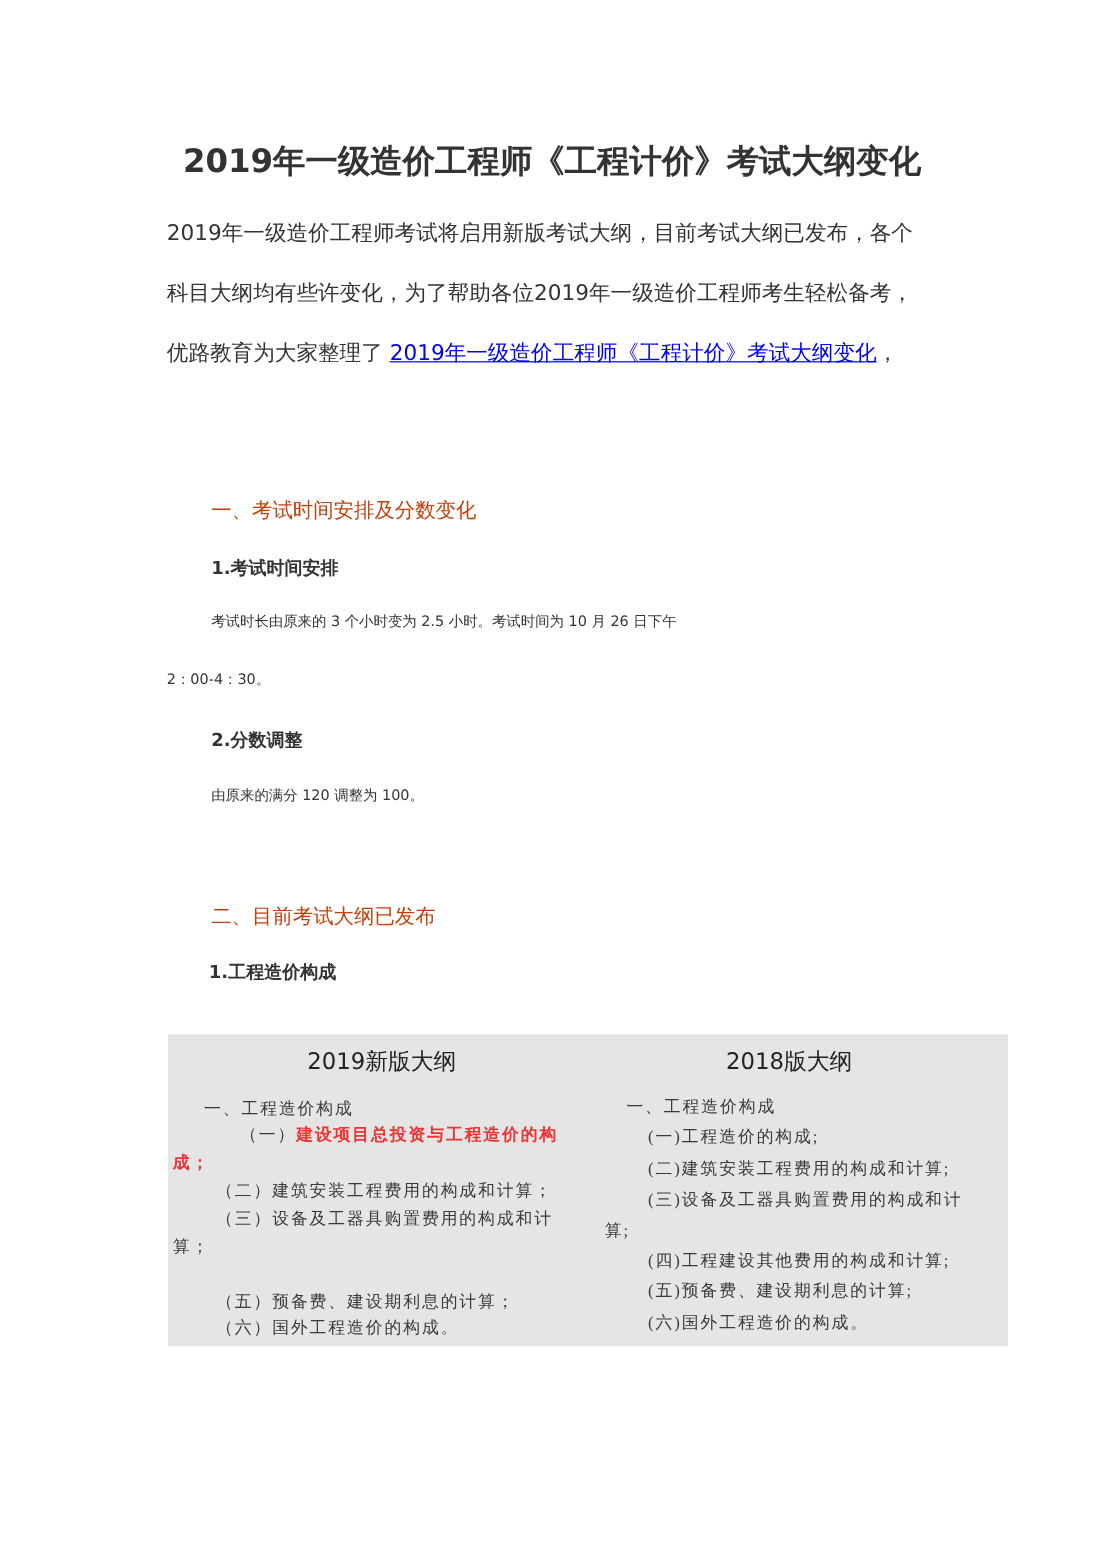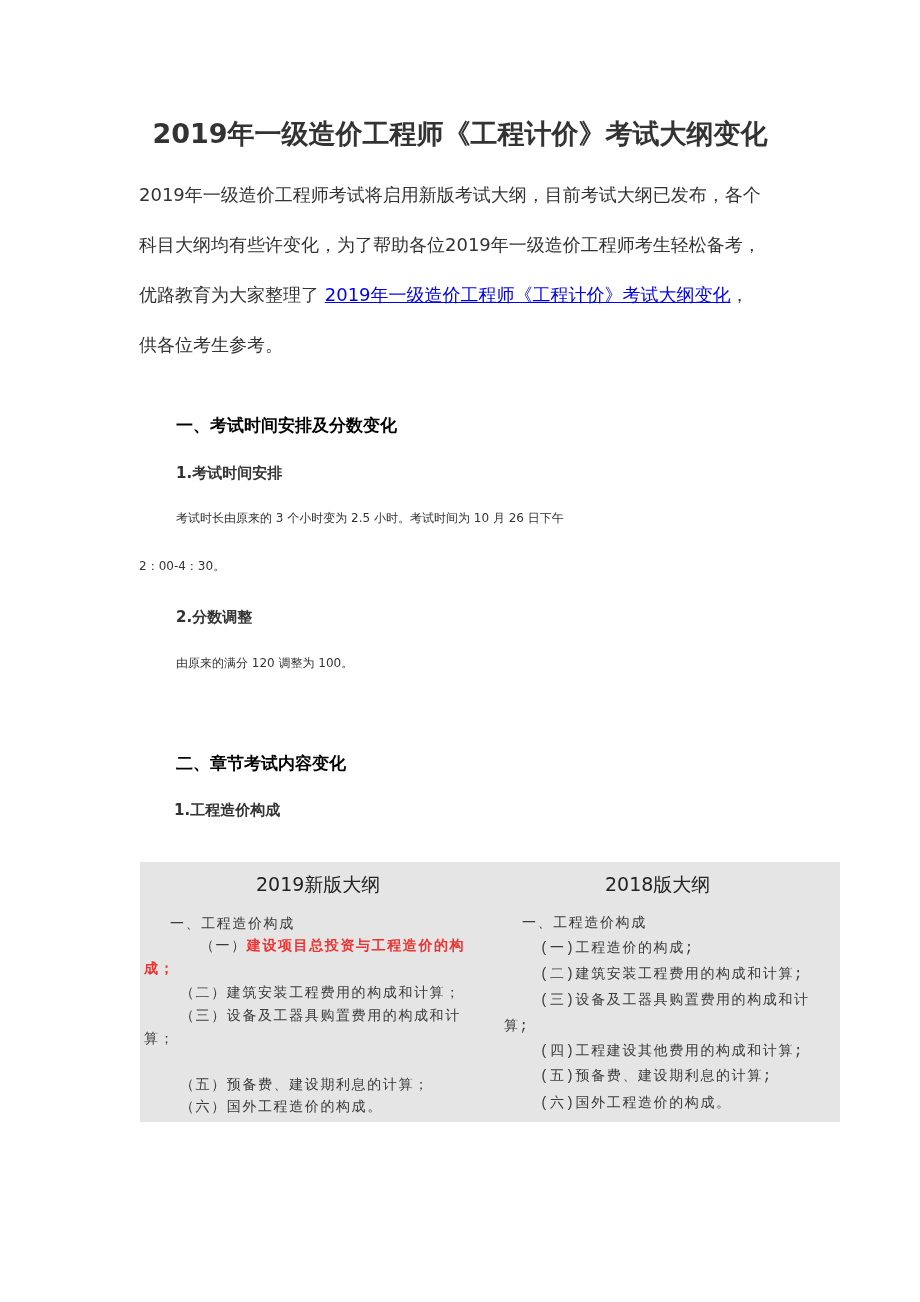--- a/index.html
+++ b/index.html
@@ -42,22 +42,22 @@
     }
     .intro p { margin: 0; white-space: nowrap; }
     .intro a {
       color: #0000ee;
       text-decoration: underline;
     }
     .h1 {
       position: absolute;
       left: 176px;
       font-size: 17px;
-      font-weight: bold;
-      color: #000000;
+      font-weight: normal;
+      color: #c2410c;
       white-space: nowrap;
     }
     .h2 {
       position: absolute;
       left: 176px;
       font-size: 15px;
       font-weight: bold;
       color: #333333;
       white-space: nowrap;
     }
@@ -86,46 +86,45 @@
       font-size: 19px;
       color: #222222;
       white-space: nowrap;
     }
     .col-line {
       position: absolute;
       font-size: 14px;
       color: #3a3a3a;
       letter-spacing: 1.6px;
       white-space: nowrap;
-      font-family: Liberation Mono, monospace;
+      font-family: Liberation Serif, serif;
     }
     .red { color: #ee3333; font-weight: bold; }
   </style>
 </head>
 <body>
 
 <div class="page">
 
   <div class="title">2019年一级造价工程师《工程计价》考试大纲变化</div>
 
   <div class="intro">
     <p>2019年一级造价工程师考试将启用新版考试大纲，目前考试大纲已发布，各个</p>
     <p>科目大纲均有些许变化，为了帮助各位2019年一级造价工程师考生轻松备考，</p>
     <p><span>优路教育为大家整理了 </span><a href="#">2019年一级造价工程师《工程计价》考试大纲变化</a><span>，</span></p>
-    <p>供各位考生参考。</p>
   </div>
 
   <div class="h1" style="top:414px;">一、考试时间安排及分数变化</div>
   <div class="h2" style="top:464px;">1.考试时间安排</div>
   <div class="para" style="left:176px; top:510px;">考试时长由原来的 3 个小时变为 2.5 小时。考试时间为 10 月 26 日下午</div>
   <div class="para" style="left:139px; top:558px;">2：00-4：30。</div>
   <div class="h2" style="top:608px;">2.分数调整</div>
   <div class="para" style="left:176px; top:655px;">由原来的满分 120 调整为 100。</div>
 
-  <div class="h1" style="top:752px;">二、章节考试内容变化</div>
+  <div class="h1" style="top:752px;">二、目前考试大纲已发布</div>
   <div class="h2" style="top:801px; left:174px;">1.工程造价构成</div>
 
   <div class="compare">
     <div class="col" style="left:0; width:350px;">
       <div class="col-head" style="left:116px; top:10px;">2019新版大纲</div>
       <div class="col-line" style="left:30px; top:53px;">一、工程造价构成</div>
       <div class="col-line" style="left:40px; top:75px;margin-left:20px;"><span>（一）</span><span class="red">建设项目总投资与工程造价的构</span></div>
       <div class="col-line red" style="left:4px; top:98px;">成；</div>
       <div class="col-line" style="left:40px; top:122px;">（二）建筑安装工程费用的构成和计算；</div>
       <div class="col-line" style="left:40px; top:145px;">（三）设备及工器具购置费用的构成和计</div>

